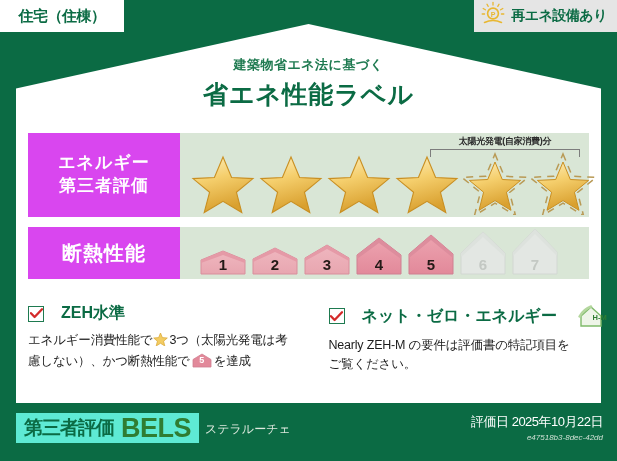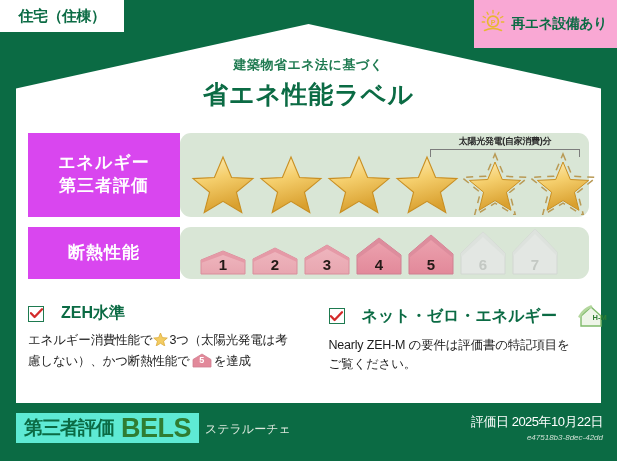--- a/index.html
+++ b/index.html
@@ -35,23 +35,23 @@
   }
   #tag-type .txt {
     font-size: 15px; font-weight: bold; color: #0b6b44;
     letter-spacing: -0.5px;
   }
 
   
   #tag-renew {
     position: absolute;
     right: 0px; top: 0px;
-    height: 48px;
+    height: 32px;
     padding: 0 10px 0 6px;
-    background: #f9a8d4;
+    background: #e5e5e5;
     display: flex; align-items: center; gap: 5px;
   }
   #tag-renew .txt {
     font-size: 14px; font-weight: bold; color: #0b6b44;
     letter-spacing: -0.5px;
   }
 
   
   #title-block {
     position: absolute; left: 0; top: 56px; width: 100%;
@@ -79,27 +79,26 @@
     width: 152px;
     background: #d946ef;
     color: #ffffff;
     display: flex; flex-direction: column;
     align-items: center; justify-content: center;
     font-weight: bold;
     line-height: 1.35;
     letter-spacing: 1px;
   }
   #row-energy .row-label { height: 84px; font-size: 17px; }
-  #row-insul  .row-label { height: 52px; font-size: 17px; }
+  #row-insul  .row-label { height: 52px; font-size: 20px; }
 
   .row-body {
     flex: 1;
     background: #d9e6d6;
     position: relative;
-    border-radius: 11px;
   }
   #row-energy .row-body { height: 84px; }
   #row-insul  .row-body { height: 52px; }
 
   #rows .spacer { height: 10px; }
 
   
   #solar-annot {
     position: absolute;
     left: 250px; top: 2px;

